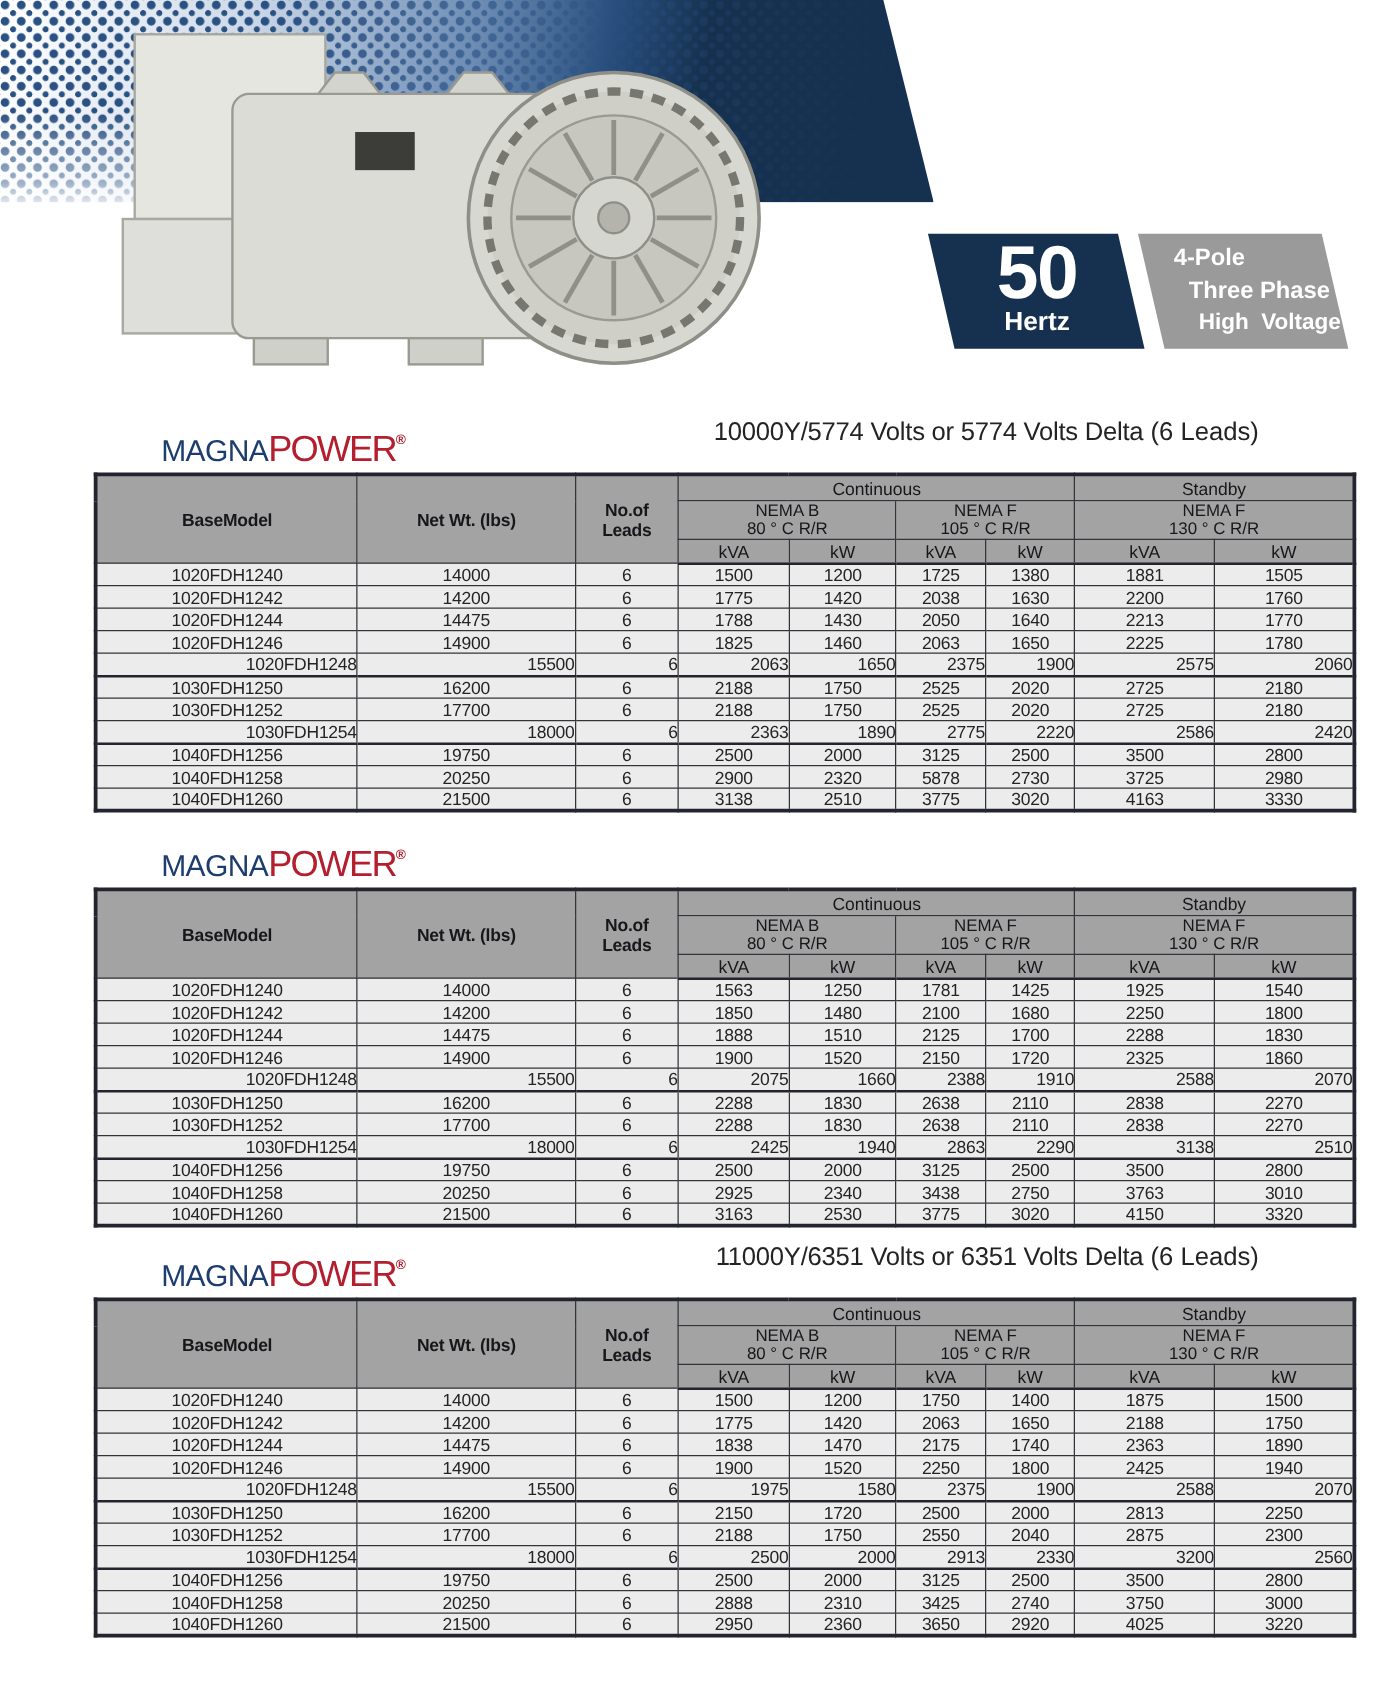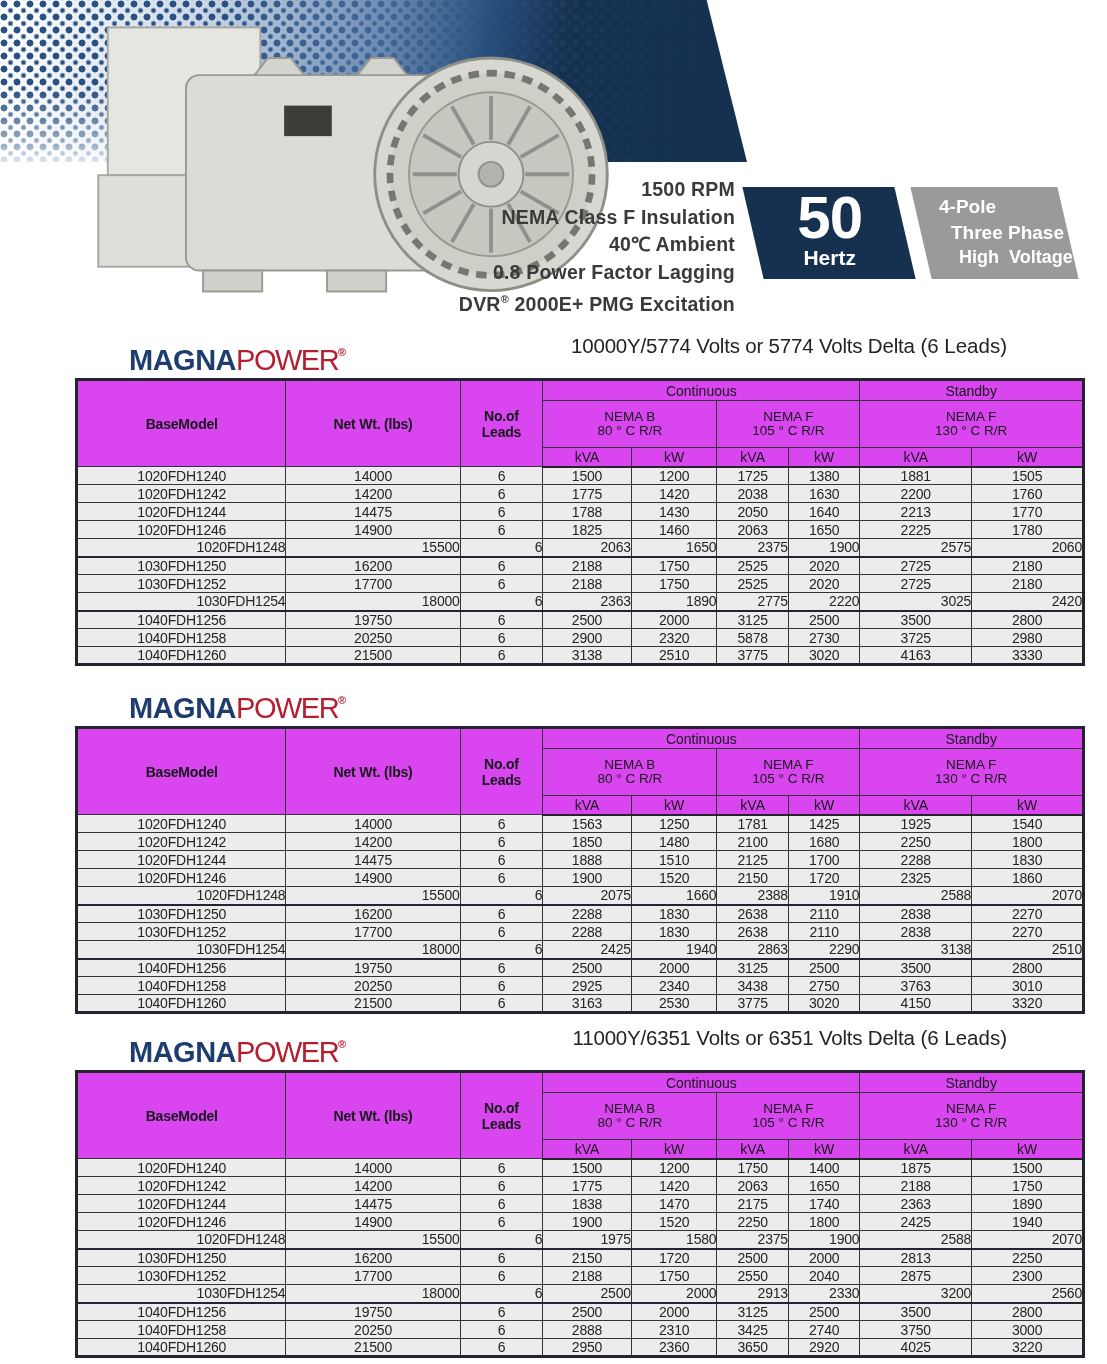--- a/index.html
+++ b/index.html
@@ -52,35 +52,35 @@
   .pole-line.l3 { padding-left:38px; font-size:18px; word-spacing:5px; }
 
   
   .sheet-section { padding:0 22px 0 75px; }
   #section-0 { margin-top:21px; }
   #section-1 { margin-top:15px; }
   #section-2 { margin-top:11px; }
 
   .section-head { display:flex; align-items:flex-end; height:42px; margin-bottom:3px; }
   .logo { margin-left:54px; line-height:1; white-space:nowrap; }
-  .logo-magna { color:#1d3d6e; font-weight:700; font-size:29px; letter-spacing:-.5px; }
+  .logo-magna { color:#1d3d6e; font-weight:400; font-size:24px; letter-spacing:-.5px; }
   .logo-power { color:#b41f30; font-weight:400; font-size:29px; letter-spacing:-1.5px; }
   .logo-reg   { color:#b41f30; font-weight:700; font-size:11px; vertical-align:14px; }
   .title { margin-left:auto; margin-right:78px; font-size:20.5px; color:#232323; font-weight:400; white-space:nowrap; }
   .title .tb { font-weight:400; letter-spacing:-.2px; }
 
   
   table.ratings { width:100%; border-collapse:collapse; table-layout:fixed; border:3px solid #23242e; }
   .c1{width:20.8%}.c2{width:17.3%}.c3{width:8.2%}.c4{width:8.8%}.c5{width:8.5%}
   .c6{width:7.1%}.c7{width:7.1%}.c8{width:11.1%}.c9{width:11.1%}
   table.ratings th, table.ratings td { border:1px solid #33343a; text-align:center; padding:0; }
-  thead th { background:#d946ef; color:#17171b; font-weight:400; }
+  thead th { background:#a3a3a3; color:#17171b; font-weight:400; }
   th.big { font-size:17.5px; font-weight:700; letter-spacing:-.2px; }
   tr.hrow1 th { height:21px; font-size:14px; }
-  tr.hrow2 th { height:47px; font-size:13.5px; line-height:14.5px; }
+  tr.hrow2 th { height:31px; font-size:13.5px; line-height:14.5px; }
   tr.hrow3 th { height:19px; font-size:14px; }
   thead tr.hrow3 th { border-bottom:2.5px solid #23242e; }
   tbody td { background:#ececec; color:#242424; font-size:14px; height:18px; line-height:16px; letter-spacing:-.2px; }
   tbody tr.group-end td { border-bottom:2.5px solid #23242e;text-align:right; }
 </style>
 </head>
 <body>
 
 <div class="page">
 
@@ -112,27 +112,20 @@
         <line x1="470" y1="130" x2="470" y2="84" transform="rotate(210 470 166)"></line>
         <line x1="470" y1="130" x2="470" y2="84" transform="rotate(240 470 166)"></line>
         <line x1="470" y1="130" x2="470" y2="84" transform="rotate(270 470 166)"></line>
         <line x1="470" y1="130" x2="470" y2="84" transform="rotate(300 470 166)"></line>
         <line x1="470" y1="130" x2="470" y2="84" transform="rotate(330 470 166)"></line>
       </g>
       <circle cx="470" cy="166" r="34" fill="#d6d6d0" stroke="#8f8f88" stroke-width="2"></circle>
       <circle cx="470" cy="166" r="13" fill="#b4b4ac" stroke="#8f8f88" stroke-width="2"></circle>
     </svg>
 
-    <div class="specs">
-      <div>1500 RPM</div>
-      <div>NEMA Class F Insulation</div>
-      <div>40℃ Ambient</div>
-      <div>0.8 Power Factor Lagging</div>
-      <div><span>DVR</span><sup>®</sup><span> 2000E+ PMG Excitation</span></div>
-    </div>
 
     <div class="badge badge-hertz">
       <div class="unskew">
         <div class="hz-num">50</div>
         <div class="hz-label">Hertz</div>
       </div>
     </div>
     <div class="badge badge-pole">
       <div class="unskew">
         <div class="pole-line l1">4-Pole</div>
@@ -260,21 +253,21 @@
             <td>2180</td>
           </tr>
           <tr class="group-end">
             <td>1030FDH1254</td>
             <td>18000</td>
             <td>6</td>
             <td>2363</td>
             <td>1890</td>
             <td>2775</td>
             <td>2220</td>
-            <td>3025</td>
+            <td>2586</td>
             <td>2420</td>
           </tr>
           <tr>
             <td>1040FDH1256</td>
             <td>19750</td>
             <td>6</td>
             <td>2500</td>
             <td>2000</td>
             <td>3125</td>
             <td>2500</td>

